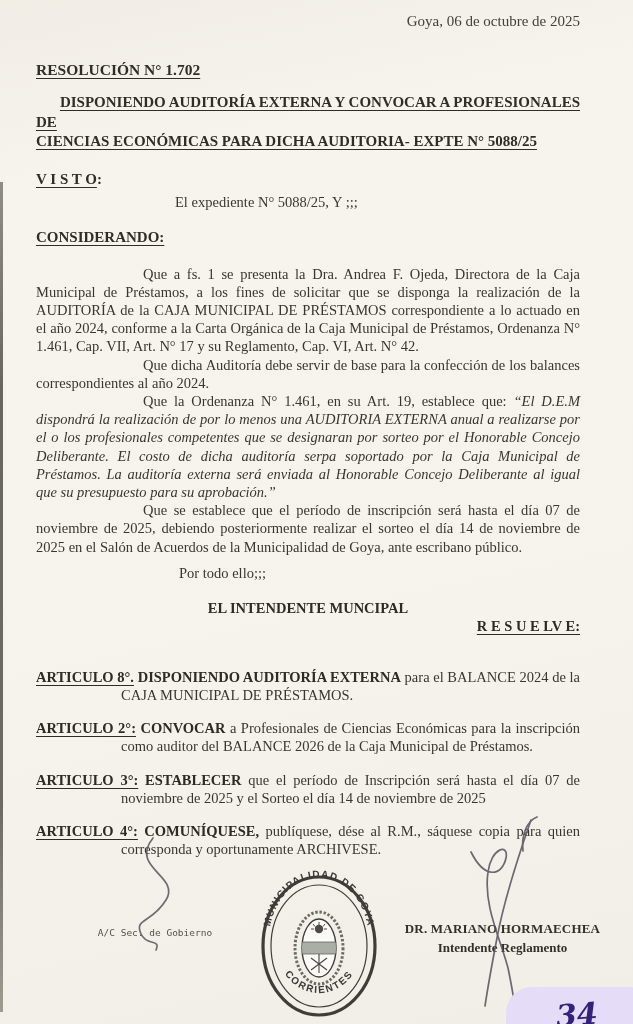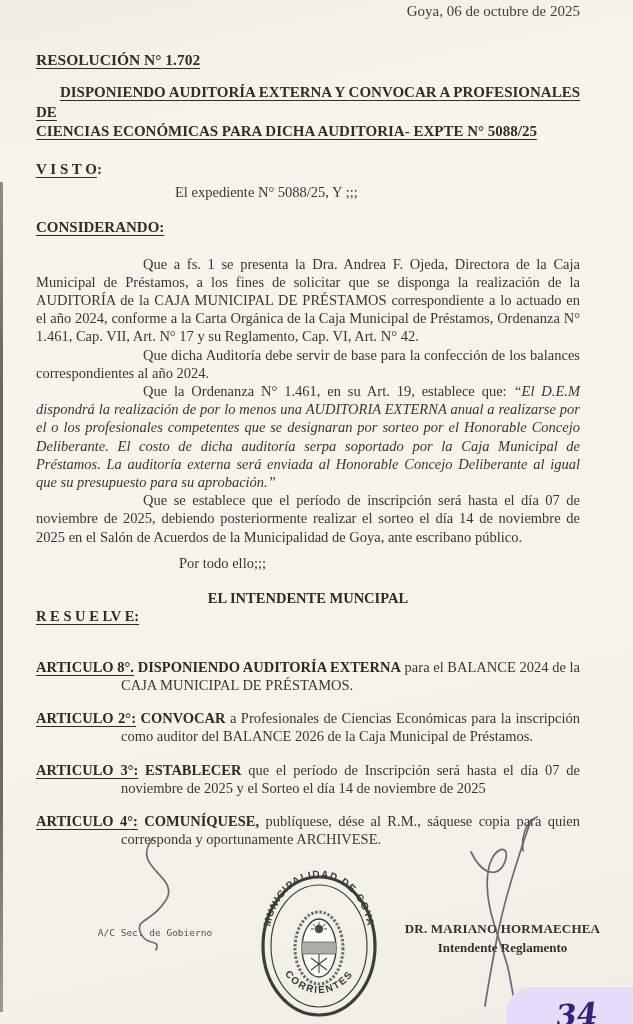--- a/index.html
+++ b/index.html
@@ -10,36 +10,36 @@
     background:linear-gradient(168deg,#f1ede5 0%,#f7f4ee 18%,#f6f3ed 62%,#f1eee7 100%);
     font-family:"Liberation Serif","DejaVu Serif",serif;
     color:#3a362f;
     -webkit-font-smoothing:antialiased;
   }
   .scan-edge{
     position:absolute;left:0;top:182px;width:3px;height:830px;
     background:linear-gradient(#77736a,#44423c 25%,#4b4842 75%,#8a857a);
     opacity:.8;
   }
-  .content{padding:2px 53px 0 36px;}
+  .content{padding:12px 53px 0 36px;}
   .date{ text-align:right;font-size:15px;color:#45413a;line-height:18px;}
   .res-num{margin-top:30px;font-size:15.5px;font-weight:bold;line-height:19px;color:#302c26;}
   .u{text-decoration:underline;text-decoration-thickness:1.4px;text-underline-offset:3px;}
   .subject{margin-top:14px;font-size:15px;font-weight:bold;line-height:19.5px;color:#302c26;}
   .subject .l1{display:block;text-align-last:justify;text-align:right;}
   .subject .l2{display:block;}
   .visto{margin-top:18px;font-size:15px;font-weight:bold;line-height:19px;color:#302c26;}
   .visto-text{margin-top:4px;padding-left:139px;font-size:14.5px;line-height:18px;}
   .cons-label{margin-top:17px;font-size:15px;font-weight:bold;line-height:19px;color:#302c26;}
   .body-para{margin:0;font-size:14.5px;line-height:18.2px;text-align:justify;text-indent:107px;}
   .body-para.first{margin-top:18px;}
   .body-para em{font-style:italic;}
   .closing{margin-top:8px;padding-left:143px;font-size:14.5px;line-height:18px;}
   .center1{margin-top:17px;text-align:center;font-size:14.5px;font-weight:bold;line-height:18px;color:#2e2a24;}
-  .center2{margin:0;text-align:left;font-size:14.5px;font-weight:bold;line-height:18px;color:#2e2a24;}
+  .center2{margin:0;text-align:right;font-size:14.5px;font-weight:bold;line-height:18px;color:#2e2a24;}
   .articles{margin-top:33px;}
   .article{margin:0;padding-left:85px;text-indent:-85px;font-size:14.5px;line-height:18.2px;text-align:justify;}
   .article + .article{margin-top:15px;}
   .article .lbl{font-weight:bold;text-decoration:underline;text-decoration-thickness:1.4px;text-underline-offset:3px;color:#2e2a24;}
   .article strong{color:#2e2a24;}
   .sig{position:absolute;text-align:center;}
   .sig-left{left:30px;top:921px;width:250px;}
   .sig-right{left:385px;top:921px;width:235px;text-align:center;}
   .sig-name{font-size:13px;font-weight:bold;letter-spacing:.2px;color:#33302a;line-height:16px;}
   .sig-role-mono{font-family:"DejaVu Sans Mono","Liberation Mono",monospace;font-size:9.5px;line-height:14px;color:#565249;}

